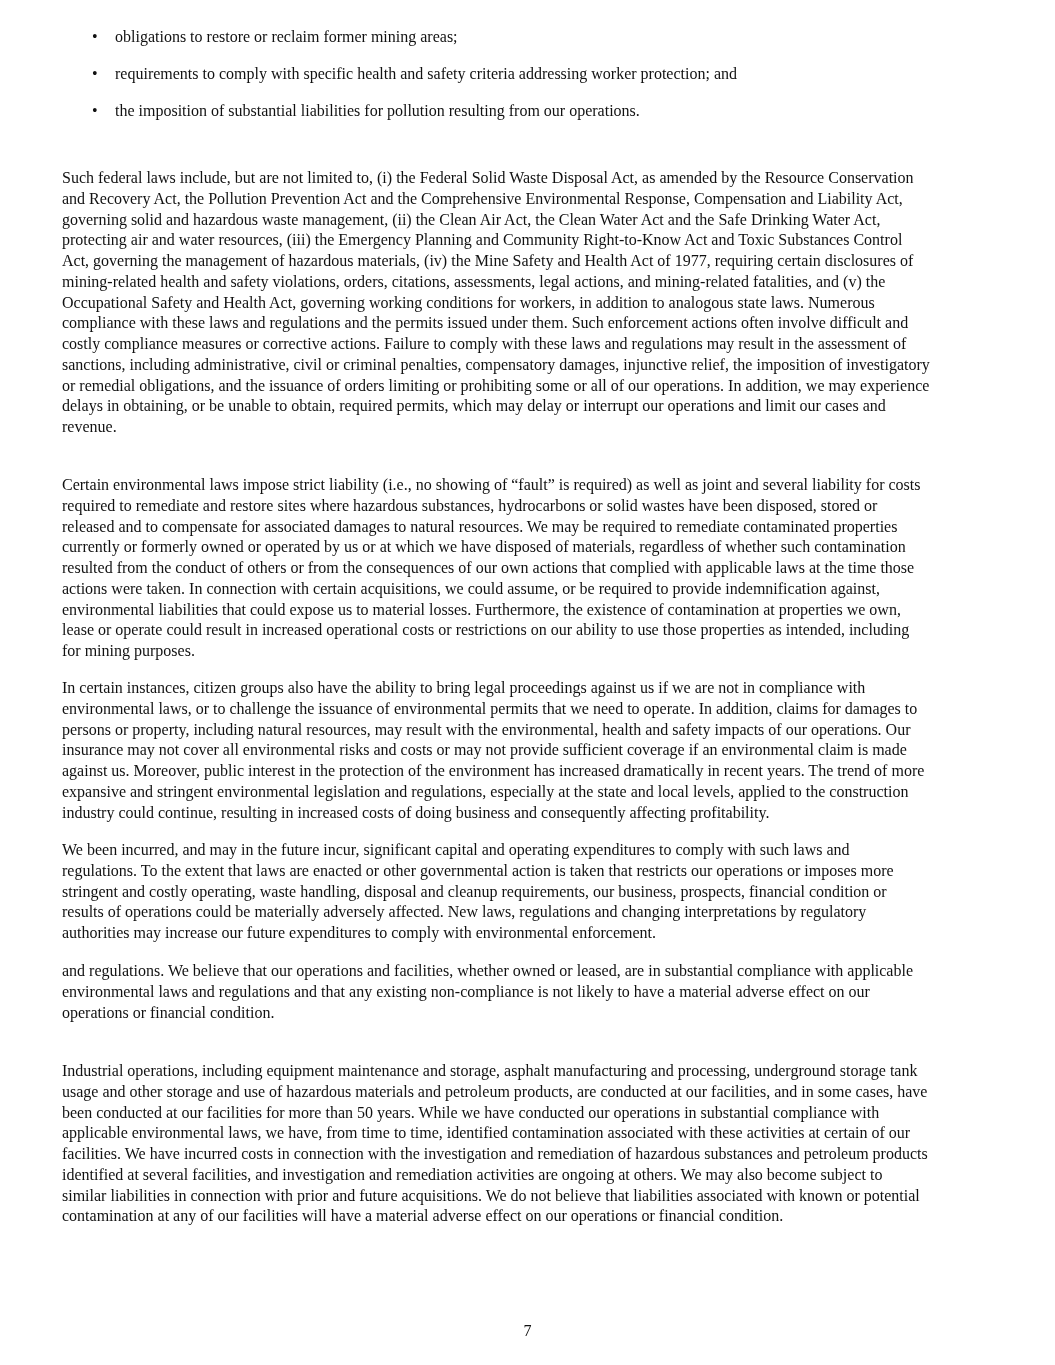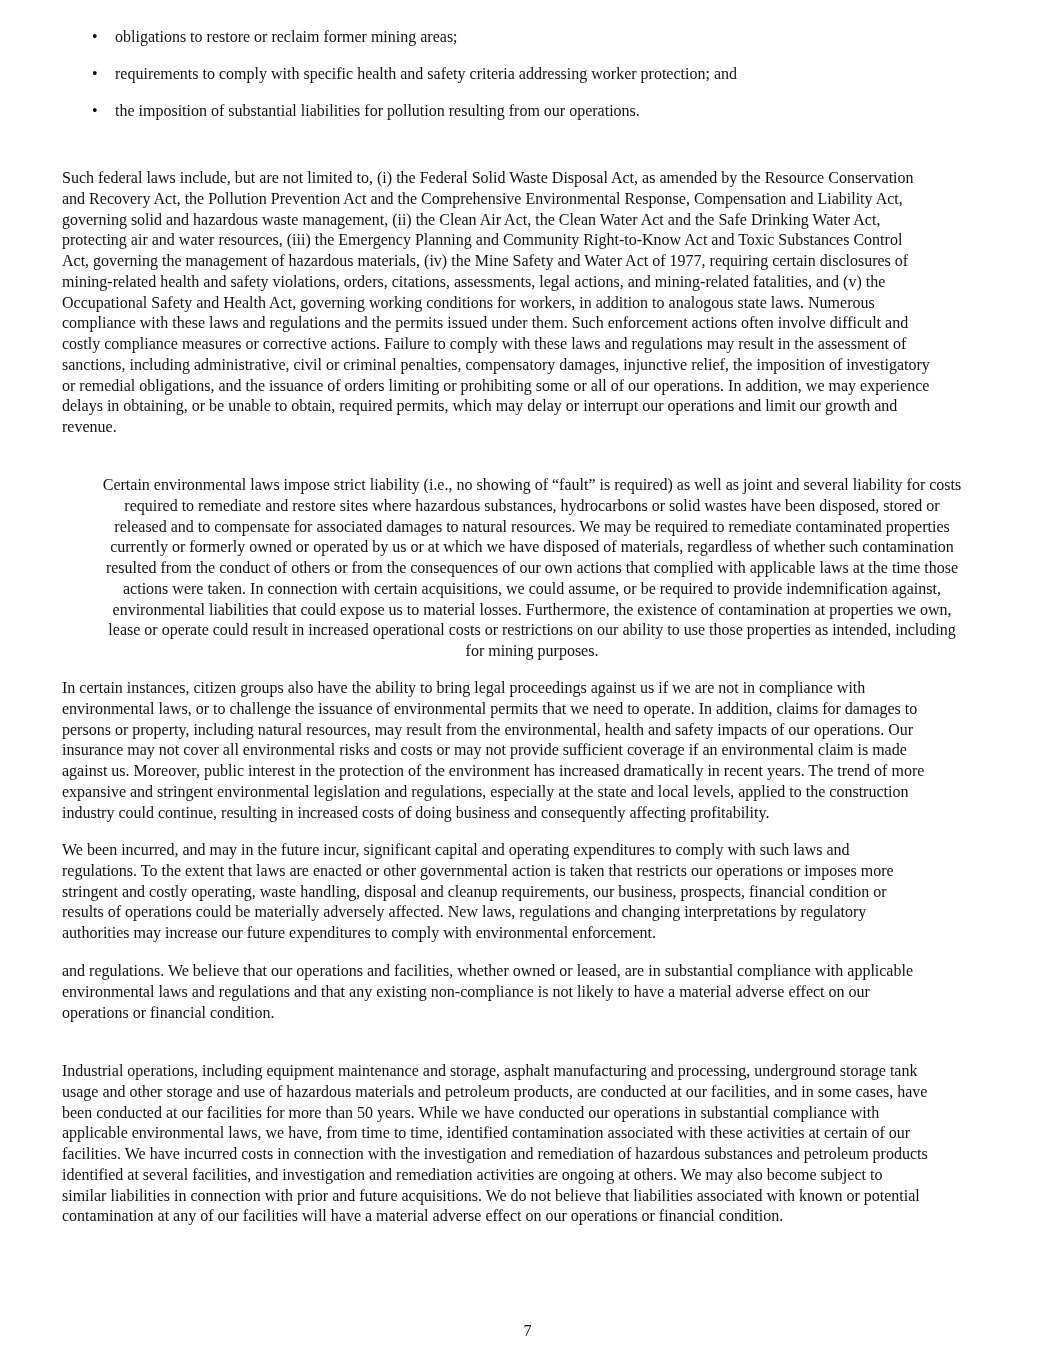--- a/index.html
+++ b/index.html
@@ -51,21 +51,21 @@
       width: 940px;
       margin: 0;
       text-align: left;
     }
     .line {
       display: block;
       white-space: nowrap;
       height: 20.75px;
     }
     #para-0 { top: 168px; }
-    #para-1 { top: 475px; text-align: center; }
+    #para-1 { top: 475px; }
     #para-2 { top: 678px; }
     #para-3 { top: 840px; }
     #para-4 { top: 961px; }
     #para-5 { top: 1061px; }
     .page-number {
       position: absolute;
       left: 0;
       width: 1055px;
       top: 1321px;
       text-align: center;
@@ -89,45 +89,45 @@
       <span class="bullet-dot">•</span>
       <span class="bullet-text">the imposition of substantial liabilities for pollution resulting from our operations.</span>
     </div>
   </div>
 
   <div class="para" id="para-0">
       <span class="line">Such federal laws include, but are not limited to, (i) the Federal Solid Waste Disposal Act, as amended by the Resource Conservation</span>
       <span class="line">and Recovery Act, the Pollution Prevention Act and the Comprehensive Environmental Response, Compensation and Liability Act,</span>
       <span class="line">governing solid and hazardous waste management, (ii) the Clean Air Act, the Clean Water Act and the Safe Drinking Water Act,</span>
       <span class="line">protecting air and water resources, (iii) the Emergency Planning and Community Right-to-Know Act and Toxic Substances Control</span>
-      <span class="line">Act, governing the management of hazardous materials, (iv) the Mine Safety and Water Act of 1977, requiring certain disclosures of</span>
+      <span class="line">Act, governing the management of hazardous materials, (iv) the Mine Safety and Health Act of 1977, requiring certain disclosures of</span>
       <span class="line">mining-related health and safety violations, orders, citations, assessments, legal actions, and mining-related fatalities, and (v) the</span>
       <span class="line">Occupational Safety and Health Act, governing working conditions for workers, in addition to analogous state laws. Numerous</span>
       <span class="line">compliance with these laws and regulations and the permits issued under them. Such enforcement actions often involve difficult and</span>
       <span class="line">costly compliance measures or corrective actions. Failure to comply with these laws and regulations may result in the assessment of</span>
       <span class="line">sanctions, including administrative, civil or criminal penalties, compensatory damages, injunctive relief, the imposition of investigatory</span>
       <span class="line">or remedial obligations, and the issuance of orders limiting or prohibiting some or all of our operations. In addition, we may experience</span>
-      <span class="line">delays in obtaining, or be unable to obtain, required permits, which may delay or interrupt our operations and limit our growth and</span>
+      <span class="line">delays in obtaining, or be unable to obtain, required permits, which may delay or interrupt our operations and limit our cases and</span>
       <span class="line">revenue.</span>
     </div>
   <div class="para" id="para-1">
       <span class="line">Certain environmental laws impose strict liability (i.e., no showing of “fault” is required) as well as joint and several liability for costs</span>
       <span class="line">required to remediate and restore sites where hazardous substances, hydrocarbons or solid wastes have been disposed, stored or</span>
       <span class="line">released and to compensate for associated damages to natural resources. We may be required to remediate contaminated properties</span>
       <span class="line">currently or formerly owned or operated by us or at which we have disposed of materials, regardless of whether such contamination</span>
       <span class="line">resulted from the conduct of others or from the consequences of our own actions that complied with applicable laws at the time those</span>
       <span class="line">actions were taken. In connection with certain acquisitions, we could assume, or be required to provide indemnification against,</span>
       <span class="line">environmental liabilities that could expose us to material losses. Furthermore, the existence of contamination at properties we own,</span>
       <span class="line">lease or operate could result in increased operational costs or restrictions on our ability to use those properties as intended, including</span>
       <span class="line">for mining purposes.</span>
     </div>
   <div class="para" id="para-2">
       <span class="line">In certain instances, citizen groups also have the ability to bring legal proceedings against us if we are not in compliance with</span>
       <span class="line">environmental laws, or to challenge the issuance of environmental permits that we need to operate. In addition, claims for damages to</span>
-      <span class="line">persons or property, including natural resources, may result from the environmental, health and safety impacts of our operations. Our</span>
+      <span class="line">persons or property, including natural resources, may result with the environmental, health and safety impacts of our operations. Our</span>
       <span class="line">insurance may not cover all environmental risks and costs or may not provide sufficient coverage if an environmental claim is made</span>
       <span class="line">against us. Moreover, public interest in the protection of the environment has increased dramatically in recent years. The trend of more</span>
       <span class="line">expansive and stringent environmental legislation and regulations, especially at the state and local levels, applied to the construction</span>
       <span class="line">industry could continue, resulting in increased costs of doing business and consequently affecting profitability.</span>
     </div>
   <div class="para" id="para-3">
       <span class="line">We been incurred, and may in the future incur, significant capital and operating expenditures to comply with such laws and</span>
       <span class="line">regulations. To the extent that laws are enacted or other governmental action is taken that restricts our operations or imposes more</span>
       <span class="line">stringent and costly operating, waste handling, disposal and cleanup requirements, our business, prospects, financial condition or</span>
       <span class="line">results of operations could be materially adversely affected. New laws, regulations and changing interpretations by regulatory</span>

